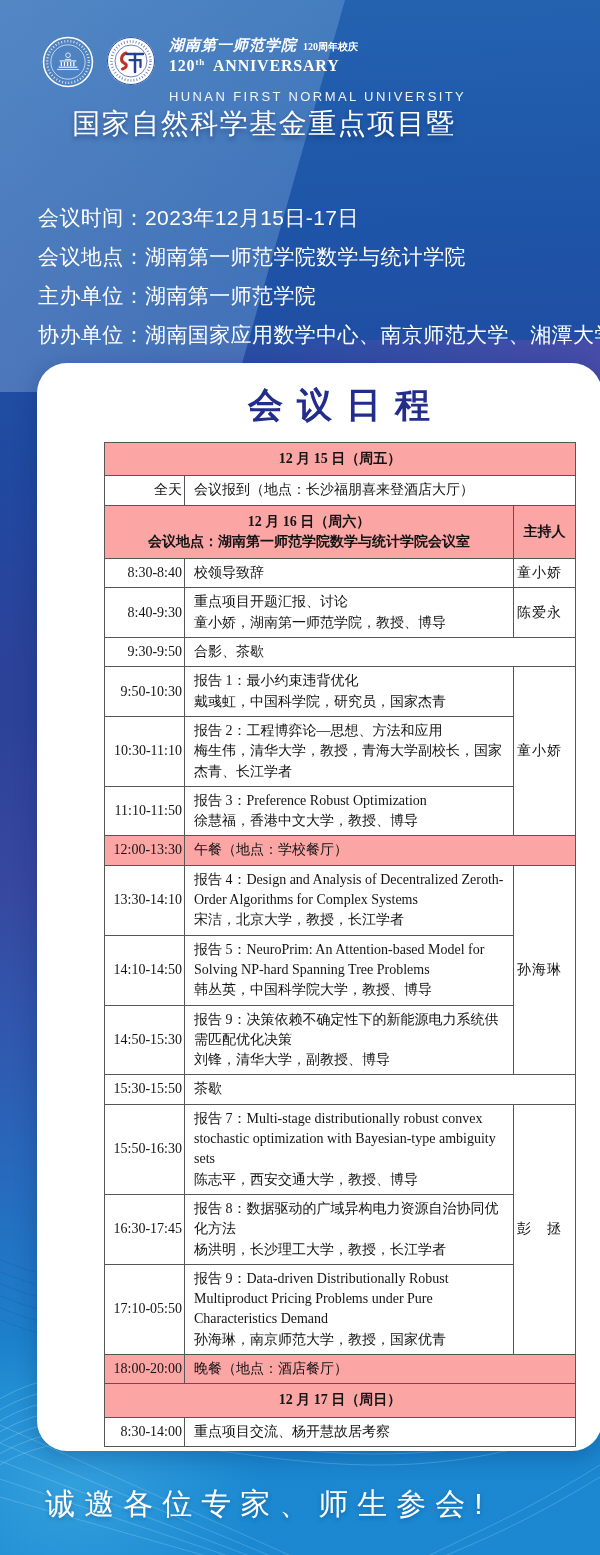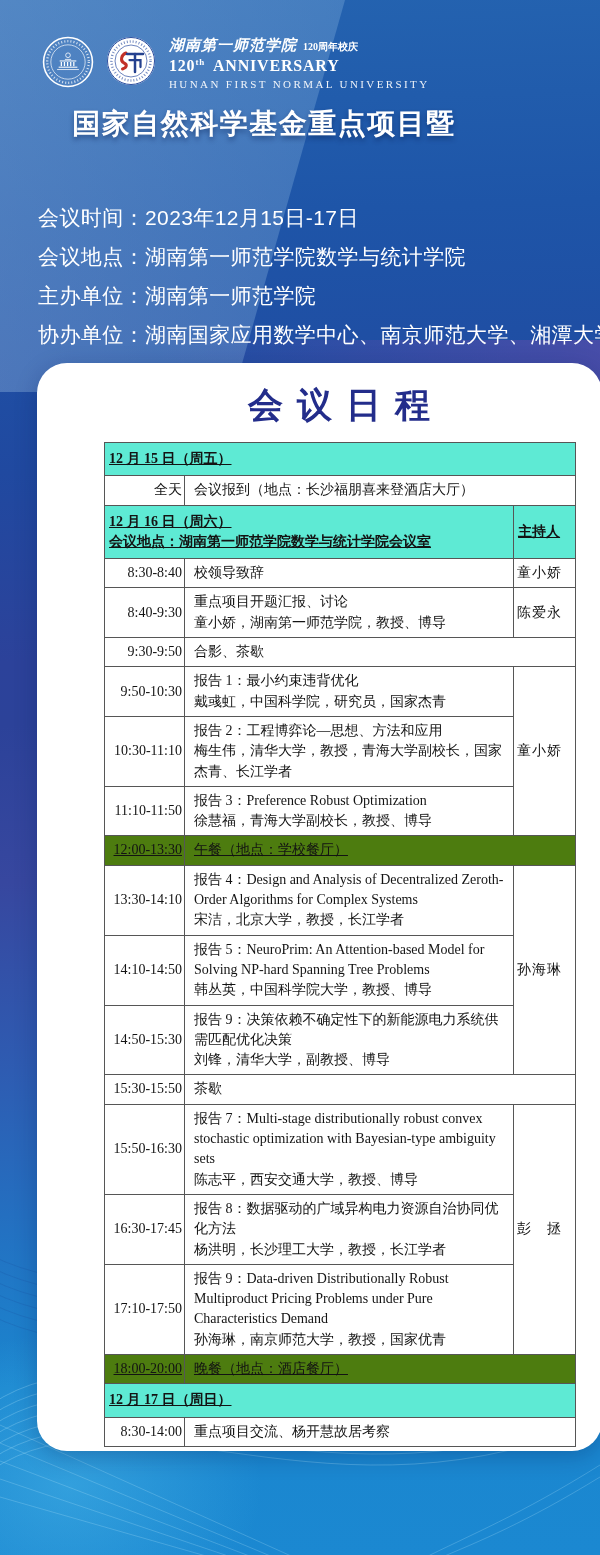--- a/index.html
+++ b/index.html
@@ -31,48 +31,48 @@
   .seal { display:block; }
   .seal + .seal { margin-left:12px; }
   .logo-text { margin-left:13px; color:#fff; }
   .lt1 { font-family:"Liberation Serif", serif; font-style:italic; font-weight:700;
          font-size:15px; letter-spacing:1px; white-space:nowrap; }
   .lt1 .badge { font-style:normal; font-size:10px; font-weight:700; margin-left:6px; letter-spacing:0; }
   .lt2 { font-family:"Liberation Serif", serif; font-weight:700; font-size:16px;
          letter-spacing:.8px; margin-top:2px; }
   .lt2 sup { font-size:9px; }
   .lt2 .word { margin-left:8px; }
-  .lt3 { font-family:Liberation Serif, serif; font-size:11px; letter-spacing:2.4px;
-         color:rgba(255,255,255,.92); margin-top:3px; white-space:nowrap; }
+  .lt3 { font-family:Liberation Sans, sans-serif; font-size:13px; letter-spacing:2.4px;
+         color:rgba(255,255,255,.92); margin-top:14px; white-space:nowrap; }
   
   .center-col { position:absolute; left:0; width:528px; text-align:center; }
   .title { top:100px; color:#fff; font-family:"Liberation Serif", serif;
-    font-weight:700; font-size:28px; line-height:1.72; letter-spacing:1.5px;
+    font-weight:400; font-size:28px; line-height:1.72; letter-spacing:1.5px;
     text-shadow:0 3px 5px rgba(0,22,70,.45); margin:0; }
   
   .info { position:absolute; top:204px; left:38px; margin:0; padding:0; list-style:none;
     color:#fff; font-size:21px; letter-spacing:.4px; }
   .info li { margin-bottom:11px; white-space:nowrap; }
   
   .card { position:absolute; top:363px; left:37px; width:526px; height:1088px;
     background:#fff; border-radius:30px; overflow:hidden;
     box-shadow:0 6px 22px rgba(0,25,80,.25);padding-left:39px; }
   .card h2 { margin:19px 0 13px; text-align:center; text-indent:14px;
     font-family:"Liberation Serif", serif; font-weight:700;
     font-size:35px; letter-spacing:14px; color:#232d8b; }
   
   table.sched { border-collapse:collapse; margin-left:28px; width:472px;
     border:1.5px solid #4a4a4a; }
   .sched td { border:1px solid #565656; font-size:14px; line-height:1.45;
     color:#131313; vertical-align:middle;
     font-family:"Liberation Serif", "Liberation Sans", sans-serif; }
   .c-time { text-align:right; padding:4px 2px; white-space:nowrap; }
   .c-content { padding:4px 9px; }
-  .c-day { background:#5eead4; font-weight:700; padding:6px 4px; font-size:15px;text-decoration:underline; }
-  .c-meal { background:#4d7c0f;text-decoration:underline; }
+  .c-day { background:#fca5a5; text-align:center; font-weight:700; padding:6px 4px; font-size:15px; }
+  .c-meal { background:#fca5a5; }
   .c-chair { padding:4px 3px; font-weight:500; letter-spacing:1px; }
   
   .slogan { top:1484px; color:#fff; font-size:30px; font-weight:500;
     letter-spacing:9px; text-indent:9px; text-shadow:0 2px 4px rgba(0,40,90,.3); }
 </style>
 </head>
 <body>
 
 <div class="poster">
 
@@ -211,21 +211,21 @@
             <td class="c-time">10:30-11:10</td>
             <td class="c-content">
               <div>报告 2：工程博弈论—思想、方法和应用</div>
               <div>梅生伟，清华大学，教授，青海大学副校长，国家杰青、长江学者</div>
             </td>
           </tr>
           <tr>
             <td class="c-time">11:10-11:50</td>
             <td class="c-content">
               <div>报告 3：Preference Robust Optimization</div>
-              <div>徐慧福，青海大学副校长，教授、博导</div>
+              <div>徐慧福，香港中文大学，教授、博导</div>
             </td>
           </tr>
           <tr>
             <td class="c-time c-meal">12:00-13:30</td>
             <td class="c-content c-meal" colspan="2">午餐（地点：学校餐厅）</td>
           </tr>
           <tr>
             <td class="c-time">13:30-14:10</td>
             <td class="c-content">
               <div>报告 4：Design and Analysis of Decentralized Zeroth-Order Algorithms for Complex Systems</div>
@@ -260,35 +260,36 @@
             <td class="c-chair" rowspan="3">彭　拯</td>
           </tr>
           <tr>
             <td class="c-time">16:30-17:45</td>
             <td class="c-content">
               <div>报告 8：数据驱动的广域异构电力资源自治协同优化方法</div>
               <div>杨洪明，长沙理工大学，教授，长江学者</div>
             </td>
           </tr>
           <tr>
-            <td class="c-time">17:10-17:50</td>
+            <td class="c-time">17:10-05:50</td>
             <td class="c-content">
               <div>报告 9：Data-driven Distributionally Robust Multiproduct Pricing Problems under Pure Characteristics Demand</div>
               <div>孙海琳，南京师范大学，教授，国家优青</div>
             </td>
           </tr>
           <tr>
             <td class="c-time c-meal">18:00-20:00</td>
             <td class="c-content c-meal" colspan="2">晚餐（地点：酒店餐厅）</td>
           </tr>
           <tr>
             <td class="c-day" colspan="3">12 月 17 日（周日）</td>
           </tr>
           <tr>
             <td class="c-time">8:30-14:00</td>
             <td class="c-content" colspan="2">重点项目交流、杨开慧故居考察</td>
           </tr>
         </tbody>
     </table>
   </section>
 
+  <footer class="center-col slogan">诚邀各位专家、师生参会!</footer>
 
 </div>
 
 </body></html>

